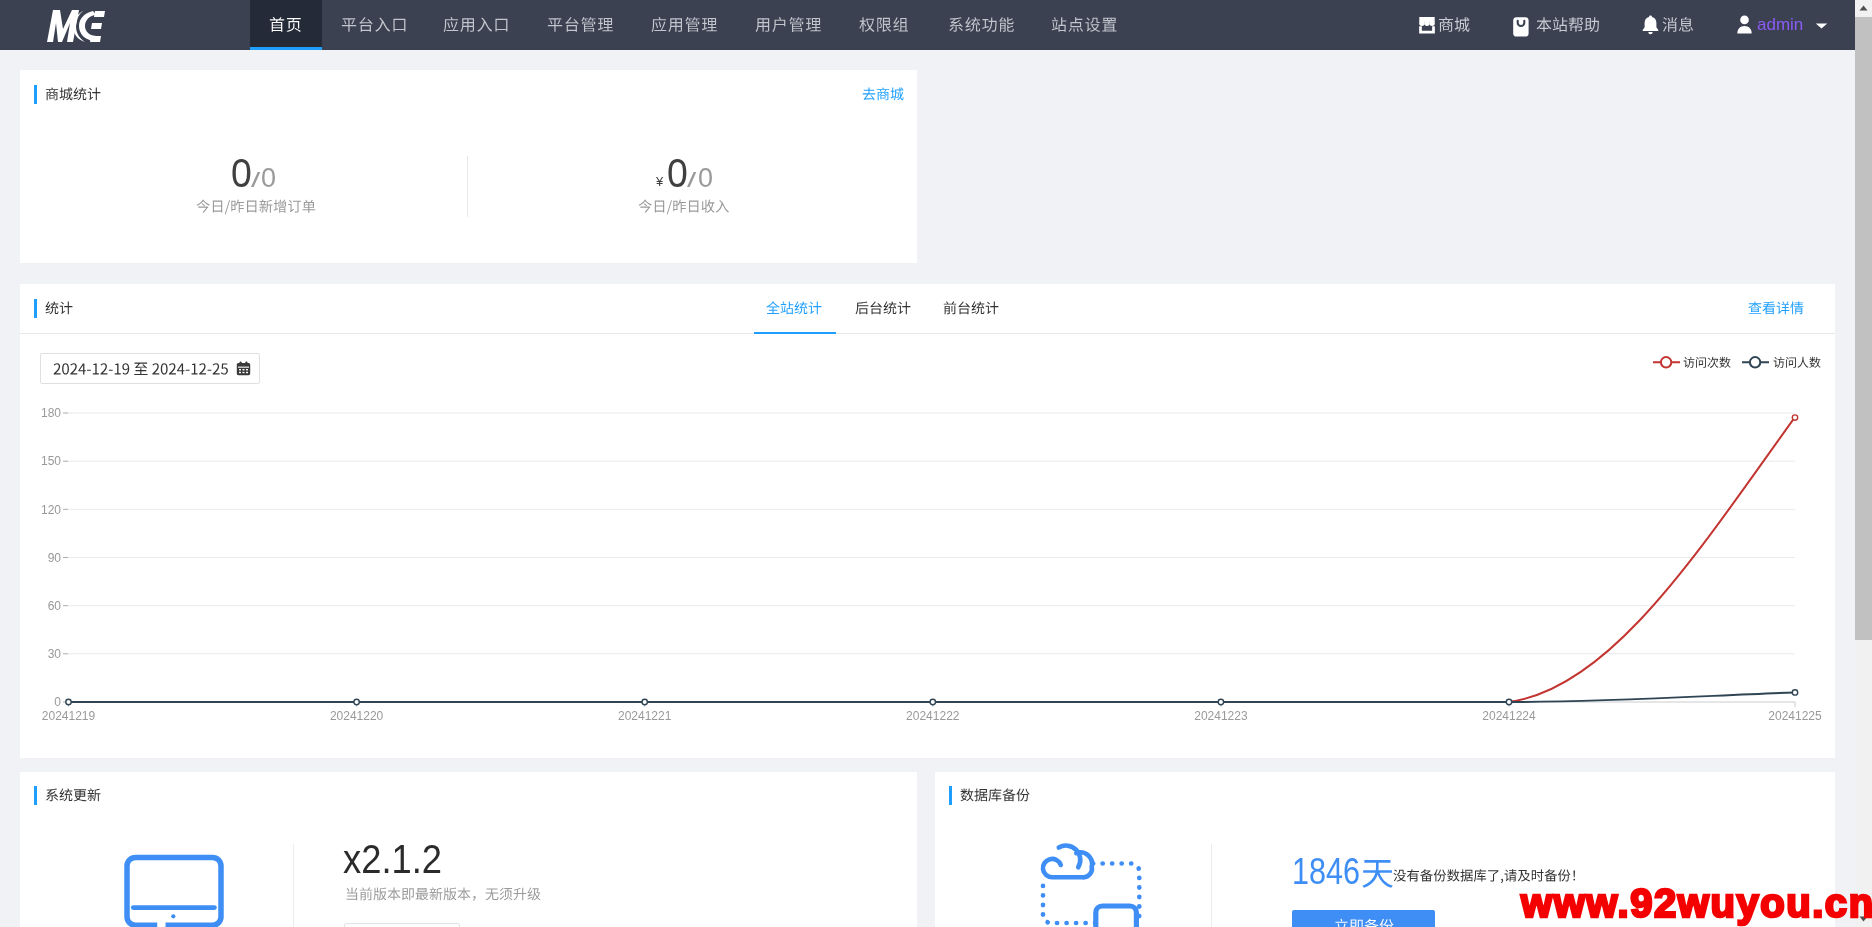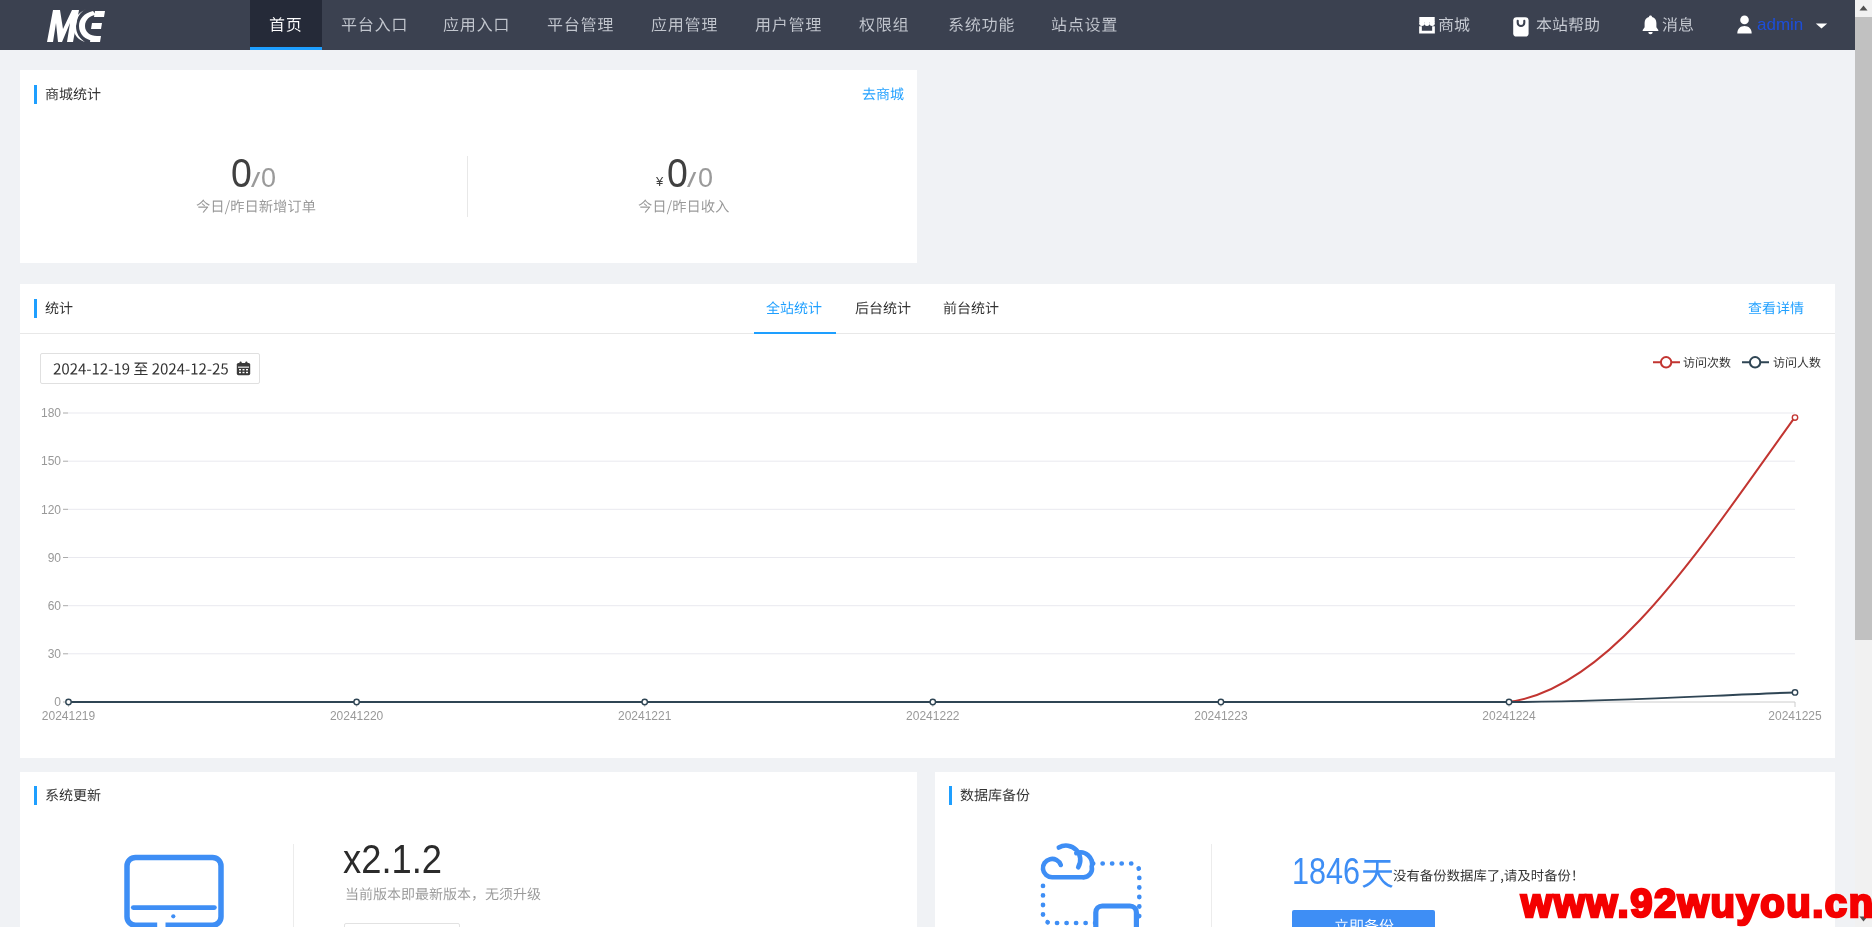--- a/index.html
+++ b/index.html
@@ -120,21 +120,21 @@
     <svg class="t" style="" width="32.0" height="23.2" viewBox="0 0 32.0 23.2">
       <g transform="translate(0,18.6) scale(0.016000,-0.016000)">
         <path fill="#c8ccd4" d="M428 377H856V312H428ZM425 203H856V139H425ZM863 812 935 784Q909 734 879 683Q848 631 821 595L757 622Q775 648 795 680Q814 713 833 748Q851 783 863 812ZM351 778 414 807Q436 779 457 746Q478 713 495 681Q511 649 519 623L452 590Q445 615 429 648Q413 681 393 715Q373 749 351 778ZM379 555H859V484H453V-80H379ZM822 555H895V14Q895 -17 887 -34Q879 -52 857 -62Q834 -71 796 -73Q757 -74 700 -74Q698 -60 691 -39Q684 -18 676 -3Q719 -4 754 -4Q790 -5 802 -4Q822 -3 822 15ZM604 841H679V511H604ZM85 778 130 829Q161 814 194 794Q227 774 256 753Q286 732 304 714L258 656Q240 675 211 696Q183 718 150 740Q116 762 85 778ZM38 510 81 563Q113 549 147 529Q181 509 211 488Q242 467 260 449L216 390Q197 409 167 430Q137 452 103 473Q70 494 38 510ZM69 -21Q94 18 124 72Q153 126 184 186Q214 246 239 303L295 258Q272 205 245 147Q218 89 189 33Q161 -22 134 -70ZM1266 550V470H1730V550ZM1266 412V331H1730V412ZM1266 687V607H1730V687ZM1194 747H1805V271H1194ZM1465 850 1553 835Q1537 803 1520 772Q1503 742 1489 719L1422 734Q1433 760 1446 793Q1458 825 1465 850ZM1262 202H1337V40Q1337 19 1351 13Q1365 7 1413 7Q1422 7 1443 7Q1465 7 1492 7Q1520 7 1548 7Q1576 7 1599 7Q1622 7 1634 7Q1662 7 1675 15Q1688 23 1693 48Q1698 73 1701 123Q1710 117 1722 112Q1734 106 1747 102Q1761 98 1771 96Q1766 32 1754 -2Q1741 -36 1714 -49Q1688 -62 1639 -62Q1632 -62 1608 -62Q1585 -62 1555 -62Q1524 -62 1493 -62Q1462 -62 1439 -62Q1416 -62 1409 -62Q1351 -62 1319 -54Q1287 -45 1275 -23Q1262 0 1262 39ZM1419 240 1476 273Q1502 251 1529 224Q1556 196 1578 169Q1601 142 1614 119L1553 81Q1540 104 1518 132Q1497 160 1471 188Q1445 217 1419 240ZM1763 192 1830 220Q1853 190 1876 153Q1899 117 1917 83Q1936 48 1945 20L1874 -12Q1866 16 1848 52Q1830 87 1808 124Q1786 161 1763 192ZM1148 204 1213 176Q1200 145 1184 107Q1168 69 1150 33Q1132 -4 1114 -33L1045 0Q1065 28 1084 63Q1103 99 1120 136Q1137 173 1148 204Z"></path>
       </g>
     </svg>
   </div>
 <svg class="abs" style="left:1736px;top:15px" width="17" height="19" viewBox="0 0 17 19">
 <circle cx="8.5" cy="4.9" r="4.3" fill="#fff"></circle>
 <path fill="#fff" d="M1.3 18.6 c0 -4.9 3.2 -7.6 7.2 -7.6 s7.2 2.7 7.2 7.6 z"></path>
 </svg>
-<div class="abs" style="left:1757px;top:14px;width:60px;height:22px;color:#1d4ed8;font-size:17px;line-height:22px">admin</div>
+<div class="abs" style="left:1757px;top:14px;width:60px;height:22px;color:#8b5cf6;font-size:17px;line-height:22px">admin</div>
 <svg class="abs" style="left:1815px;top:23px" width="13" height="6" viewBox="0 0 13 6">
     <path fill="#fff" d="M0.8 0.4 L6.5 5.6 L12.2 0.4 Z"></path>
   </svg>
 <div class="card" style="left:20px;top:70px;width:897px;height:193px"></div>
 <div class="bar" style="left:34px;top:85px;height:19px"></div>
 <div style="position:absolute;left:45.0px;top:82.8px;width:56.0px;height:20.3px">
     <svg class="t" style="" width="56.0" height="20.3" viewBox="0 0 56.0 20.3">
       <g transform="translate(0,16.2) scale(0.014000,-0.014000)">
         <path fill="#333333" d="M118 523H855V459H190V-78H118ZM816 523H885V3Q885 -26 877 -41Q868 -56 846 -64Q824 -72 784 -73Q744 -74 680 -74Q677 -61 671 -45Q665 -29 657 -16Q688 -17 716 -17Q745 -17 765 -17Q786 -16 793 -16Q806 -16 811 -12Q816 -7 816 4ZM352 277H682V49H352V104H619V221H352ZM314 277H378V1H314ZM61 732H940V667H61ZM274 643 341 666Q358 640 377 608Q396 576 405 554L336 526Q326 549 308 582Q291 616 274 643ZM659 660 739 642Q714 601 687 559Q659 518 636 489L573 507Q588 528 604 555Q620 582 635 610Q649 638 659 660ZM441 825 513 844Q529 813 544 778Q560 742 568 716L493 692Q485 719 470 756Q455 794 441 825ZM560 404 603 449Q636 427 673 400Q710 373 745 347Q779 321 801 302L756 250Q735 270 701 298Q667 325 630 353Q593 381 560 404ZM395 442 451 416Q425 386 391 355Q358 324 323 295Q287 267 255 245Q253 252 246 263Q240 274 233 286Q226 298 220 305Q265 332 313 369Q361 406 395 442ZM1053 596H1325V526H1053ZM1159 828H1229V158H1159ZM1041 129Q1095 147 1171 175Q1248 203 1326 232L1340 164Q1268 135 1196 107Q1125 79 1065 55ZM1395 687H1953V617H1395ZM1408 482H1592V419H1408ZM1366 687H1436V375Q1436 322 1432 261Q1427 201 1414 140Q1401 78 1376 21Q1352 -36 1311 -83Q1306 -75 1296 -66Q1286 -57 1275 -49Q1264 -41 1256 -36Q1307 22 1330 93Q1353 164 1360 237Q1366 311 1366 375ZM1563 482H1628Q1628 482 1628 471Q1628 460 1627 453Q1626 338 1624 268Q1621 199 1616 163Q1612 128 1602 115Q1592 102 1580 96Q1568 90 1550 88Q1535 87 1511 86Q1486 86 1460 88Q1458 103 1454 121Q1449 139 1442 151Q1468 149 1489 149Q1511 148 1520 148Q1539 148 1546 158Q1551 167 1555 198Q1558 229 1560 295Q1562 360 1563 470ZM1667 841H1739Q1738 723 1742 616Q1747 508 1755 414Q1764 320 1777 245Q1789 169 1805 115Q1821 60 1840 31Q1860 2 1881 2Q1896 2 1904 41Q1911 80 1914 166Q1925 155 1941 144Q1957 133 1970 128Q1965 53 1954 10Q1944 -34 1924 -52Q1905 -70 1872 -70Q1833 -70 1803 -36Q1773 -3 1751 58Q1728 120 1713 204Q1697 288 1687 390Q1678 492 1673 606Q1668 720 1667 841ZM1759 801 1809 835Q1842 810 1877 778Q1911 746 1930 722L1876 684Q1859 709 1825 742Q1791 776 1759 801ZM1866 506 1935 493Q1887 301 1798 158Q1709 15 1575 -76Q1570 -69 1560 -59Q1550 -49 1540 -40Q1529 -30 1521 -24Q1655 58 1739 192Q1824 327 1866 506ZM2741 553 2800 583Q2827 548 2856 507Q2884 467 2909 429Q2935 391 2949 361L2885 326Q2872 355 2848 394Q2824 434 2797 475Q2769 517 2741 553ZM2407 695H2948V627H2407ZM2698 352H2772V36Q2772 16 2776 11Q2781 6 2797 6Q2802 6 2816 6Q2830 6 2845 6Q2859 6 2865 6Q2876 6 2882 16Q2888 25 2890 55Q2893 84 2894 145Q2905 135 2924 127Q2944 118 2958 114Q2956 46 2948 8Q2939 -30 2922 -45Q2904 -60 2873 -60Q2868 -60 2855 -60Q2843 -60 2829 -60Q2814 -60 2802 -60Q2790 -60 2785 -60Q2750 -60 2732 -51Q2713 -43 2706 -22Q2698 -1 2698 36ZM2510 350H2584Q2581 266 2571 199Q2562 132 2539 80Q2516 28 2474 -10Q2432 -49 2364 -77Q2359 -67 2352 -55Q2344 -44 2335 -33Q2326 -22 2317 -16Q2378 7 2416 40Q2453 72 2473 116Q2493 160 2500 218Q2508 276 2510 350ZM2412 347 2410 404 2453 429 2856 462Q2856 448 2858 430Q2861 413 2863 401Q2749 390 2672 383Q2596 375 2548 370Q2500 364 2473 361Q2447 357 2434 354Q2421 351 2412 347ZM2595 824 2664 842Q2681 812 2698 776Q2716 739 2725 715L2650 692Q2642 718 2626 755Q2610 792 2595 824ZM2412 347Q2411 358 2406 372Q2401 386 2396 400Q2391 414 2387 421Q2401 425 2418 431Q2436 438 2450 451Q2461 461 2482 488Q2504 515 2530 549Q2555 583 2578 615Q2601 647 2614 666H2704Q2685 639 2658 602Q2632 565 2603 527Q2574 488 2547 454Q2520 420 2500 397Q2500 397 2491 394Q2482 391 2469 386Q2456 380 2443 374Q2430 368 2421 361Q2412 354 2412 347ZM2066 182Q2064 190 2060 204Q2056 217 2051 231Q2046 245 2041 255Q2058 258 2076 276Q2094 293 2118 321Q2130 334 2154 365Q2179 396 2208 439Q2238 482 2269 532Q2301 581 2326 632L2393 592Q2334 490 2263 393Q2192 297 2120 224V222Q2120 222 2112 218Q2103 214 2093 208Q2083 202 2074 195Q2066 188 2066 182ZM2066 182 2061 246 2098 273 2368 326Q2366 311 2367 291Q2368 272 2369 260Q2277 240 2220 227Q2163 214 2132 206Q2102 198 2088 192Q2074 187 2066 182ZM2060 423Q2058 431 2053 445Q2049 459 2043 475Q2038 490 2033 500Q2047 503 2061 520Q2076 536 2092 561Q2102 574 2118 602Q2135 631 2155 670Q2176 709 2197 754Q2218 799 2234 844L2310 809Q2283 747 2250 686Q2217 624 2181 568Q2145 512 2108 467V465Q2108 465 2101 460Q2093 456 2084 449Q2074 443 2067 436Q2060 429 2060 423ZM2060 423 2058 480 2095 504 2282 524Q2279 509 2278 491Q2276 472 2276 460Q2212 451 2172 446Q2132 440 2110 436Q2088 432 2077 429Q2066 426 2060 423ZM2042 53Q2083 64 2135 79Q2188 94 2247 112Q2306 129 2367 147L2379 82Q2295 55 2211 28Q2127 1 2059 -21ZM3137 775 3186 823Q3214 801 3245 774Q3275 747 3303 720Q3330 694 3346 673L3295 617Q3279 639 3253 666Q3226 694 3196 723Q3166 752 3137 775ZM3196 -61 3181 13 3203 45 3404 182Q3406 172 3411 160Q3415 147 3420 135Q3425 123 3429 116Q3357 66 3314 34Q3271 3 3248 -15Q3224 -33 3213 -43Q3202 -53 3196 -61ZM3046 526H3251V452H3046ZM3372 508H3959V431H3372ZM3626 837H3705V-80H3626ZM3196 -61Q3192 -51 3185 -38Q3178 -24 3170 -12Q3163 1 3155 8Q3170 18 3187 39Q3205 61 3205 93V526H3281V25Q3281 25 3272 19Q3263 13 3251 3Q3238 -6 3226 -18Q3213 -30 3204 -40Q3196 -51 3196 -61Z"></path>
       </g>

